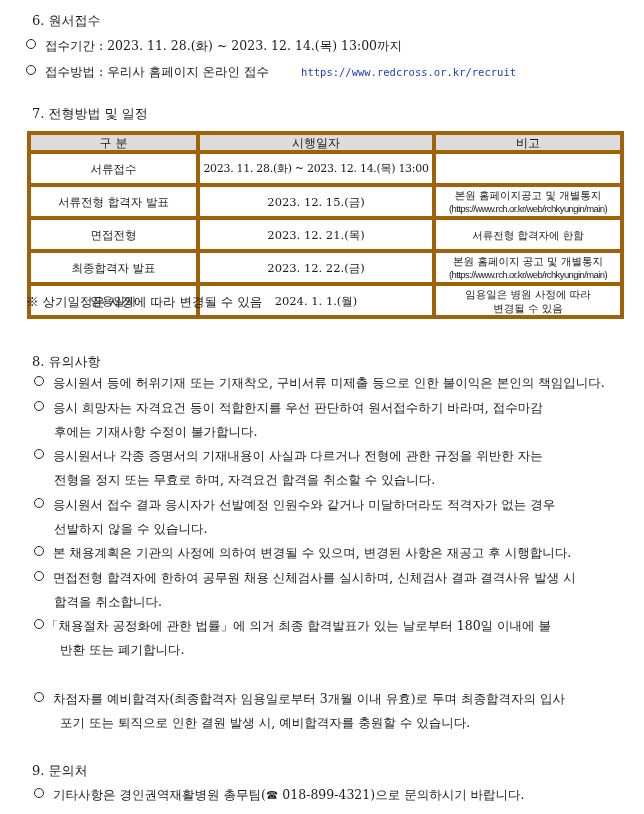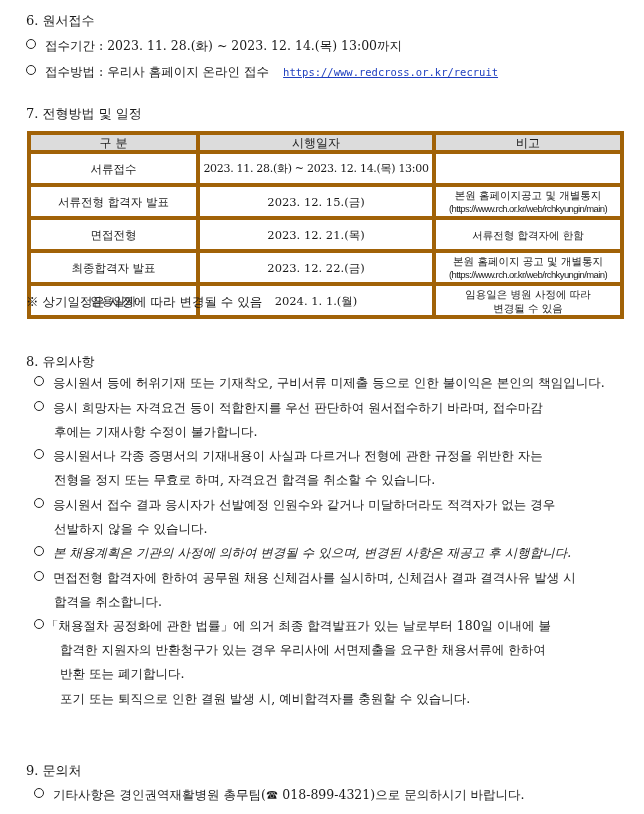--- a/index.html
+++ b/index.html
@@ -4,32 +4,32 @@
 <style>
   html, body { margin: 0; padding: 0; background: #ffffff; }
   body {
     width: 644px; height: 814px; position: relative; overflow: hidden;
     font-family: "DejaVu Serif", "Liberation Serif", serif;
     color: #1a1a1a;
     font-size: 12.5px;
   }
   .page { position: absolute; left: 0; top: 0; width: 644px; height: 814px; }
   .sec-title {
-    position: absolute; left: 26px; font-size: 13px; white-space: nowrap;
+    position: absolute; left: 32px; font-size: 13px; white-space: nowrap;
   }
   .bullet-line {
     position: absolute; left: 26px; white-space: nowrap; font-size: 12.5px;
   }
   .circle {
     display: inline-block; width: 8px; height: 8px; border: 1px solid #222;
     border-radius: 50%; margin-right: 9px; vertical-align: 1px;
   }
   .link {
     font-family: "DejaVu Sans Mono", "Liberation Mono", monospace;
-    font-size: 10.5px; color: #1f3fbf; text-decoration: underline; margin-left: 14px;
+    font-size: 10.5px; color: #1f3fbf; margin-left: 32px;
   }
   table.sched {
     position: absolute; left: 27px; top: 131px; width: 593px;
     border-collapse: collapse; table-layout: fixed;
     font-size: 11.5px;
   }
   table.sched td, table.sched th {
     border: 4px solid #a16207; text-align: center; vertical-align: middle;
     padding: 0 2px; line-height: 14px; font-weight: normal;
   }
@@ -126,33 +126,33 @@
     <span class="cont">후에는 기재사항 수정이 불가합니다.</span>
   </div>
   <div class="para" style="top:444px;">
     <span class="first"><span class="circle"></span><span>응시원서나 각종 증명서의 기재내용이 사실과 다르거나 전형에 관한 규정을 위반한 자는</span></span>
     <span class="cont">전형을 정지 또는 무효로 하며, 자격요건 합격을 취소할 수 있습니다.</span>
   </div>
   <div class="para" style="top:493px;">
     <span class="first"><span class="circle"></span><span>응시원서 접수 결과 응시자가 선발예정 인원수와 같거나 미달하더라도 적격자가 없는 경우</span></span>
     <span class="cont">선발하지 않을 수 있습니다.</span>
   </div>
-  <div class="para" style="top:541px;font-style:italic;">
+  <div class="para" style="top:541px;">
     <span class="first"><span class="circle"></span><span>본 채용계획은 기관의 사정에 의하여 변경될 수 있으며, 변경된 사항은 재공고 후 시행합니다.</span></span>
   </div>
   <div class="para" style="top:566px;">
     <span class="first"><span class="circle"></span><span>면접전형 합격자에 한하여 공무원 채용 신체검사를 실시하며, 신체검사 결과 결격사유 발생 시</span></span>
     <span class="cont">합격을 취소합니다.</span>
   </div>
   <div class="para" style="top:614px;">
     <span class="first"><span class="circle" style="margin-right:2px;"></span><span>「채용절차 공정화에 관한 법률」에 의거 최종 합격발표가 있는 날로부터 180일 이내에 불</span></span>
-    <span class="cont-wide">합격한 지원자의 반환청구가 있는 경우 우리사에 서면제출을 요구한 채용서류에 한하여</span>
     <span class="cont-wide">반환 또는 폐기합니다.</span>
   </div>
   <div class="para" style="top:687px;">
+    <span class="first"><span class="circle"></span><span>차점자를 예비합격자(최종합격자 임용일로부터 3개월 이내 유효)로 두며 최종합격자의 입사</span></span>
     <span class="cont-wide">포기 또는 퇴직으로 인한 결원 발생 시, 예비합격자를 충원할 수 있습니다.</span>
   </div>
 
   <div class="sec-title" style="top:762px;">9. 문의처</div>
   <div class="bullet-line" style="top:787px;left:34px;">
     <span class="circle"></span><span>기타사항은 경인권역재활병원 총무팀(</span><span>☎</span><span> 018-899-4321</span><span>)으로 문의하시기 바랍니다.</span>
   </div>
 
 </div>
 

